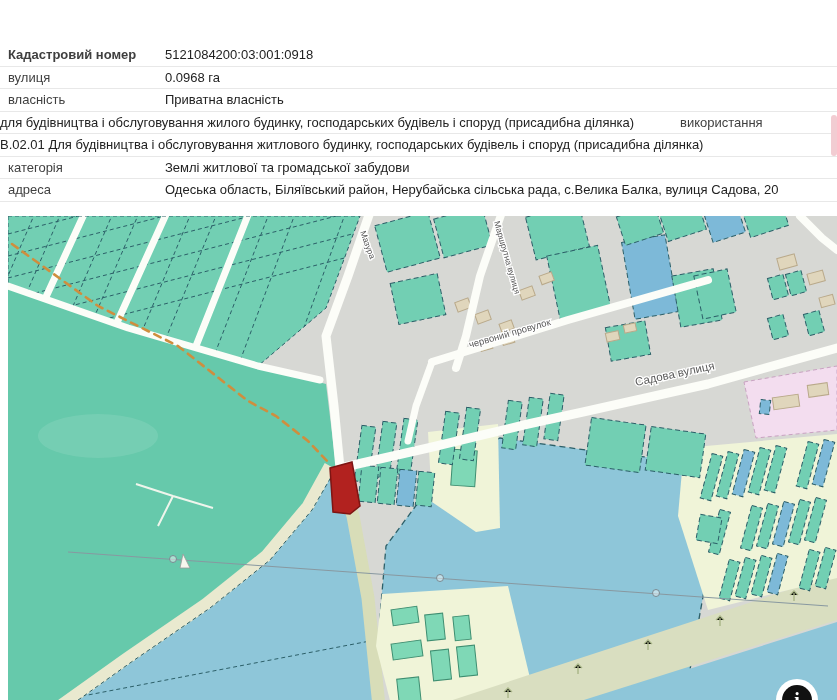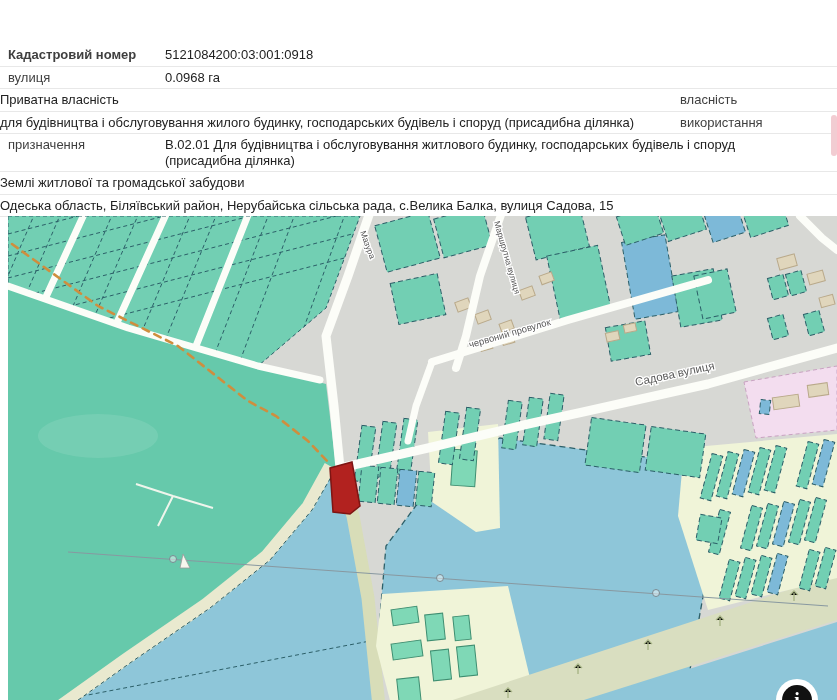--- a/index.html
+++ b/index.html
@@ -57,36 +57,37 @@
   <div class="info-table">
     <div class="row">
       <div class="cell label bold">Кадастровий номер</div>
       <div class="cell value">5121084200:03:001:0918</div>
     </div>
     <div class="row">
       <div class="cell label">вулиця</div>
       <div class="cell value">0.0968 га</div>
     </div>
     <div class="row">
+      <div class="cell label">власність</div>
       <div class="cell value">Приватна власність</div>
-      <div class="cell label">власність</div>
     </div>
     <div class="row">
       <div class="cell value">для будівництва і обслуговування жилого будинку, господарських будівель і споруд (присадибна ділянка)</div>
       <div class="cell label">використання</div>
     </div>
     <div class="row">
-      <div class="cell label">призначення</div>
       <div class="cell value">В.02.01 Для будівництва і обслуговування житлового будинку, господарських будівель і споруд (присадибна ділянка)</div>
     </div>
     <div class="row">
+      <div class="cell label">категорія</div>
       <div class="cell value">Землі житлової та громадської забудови</div>
     </div>
     <div class="row">
-      <div class="cell value">Одеська область, Біляївський район, Нерубайська сільська рада, с.Велика Балка, вулиця Садова, 15</div>
+      <div class="cell label">адреса</div>
+      <div class="cell value">Одеська область, Біляївський район, Нерубайська сільська рада, с.Велика Балка, вулиця Садова, 20</div>
     </div>
   </div>
   <div class="scroll-thumb"></div>
 
   <div class="map-wrap">
     <svg width="829" height="520" viewBox="0 0 829 520">
 
       <rect class="f-bg" x="0" y="0" width="829" height="520"></rect>
 
       <polygon class="f-park" points="0,70 120,112 250,150 318,168 328,250 298,290 258,340 198,388 118,443 34,503 0,520"></polygon>

